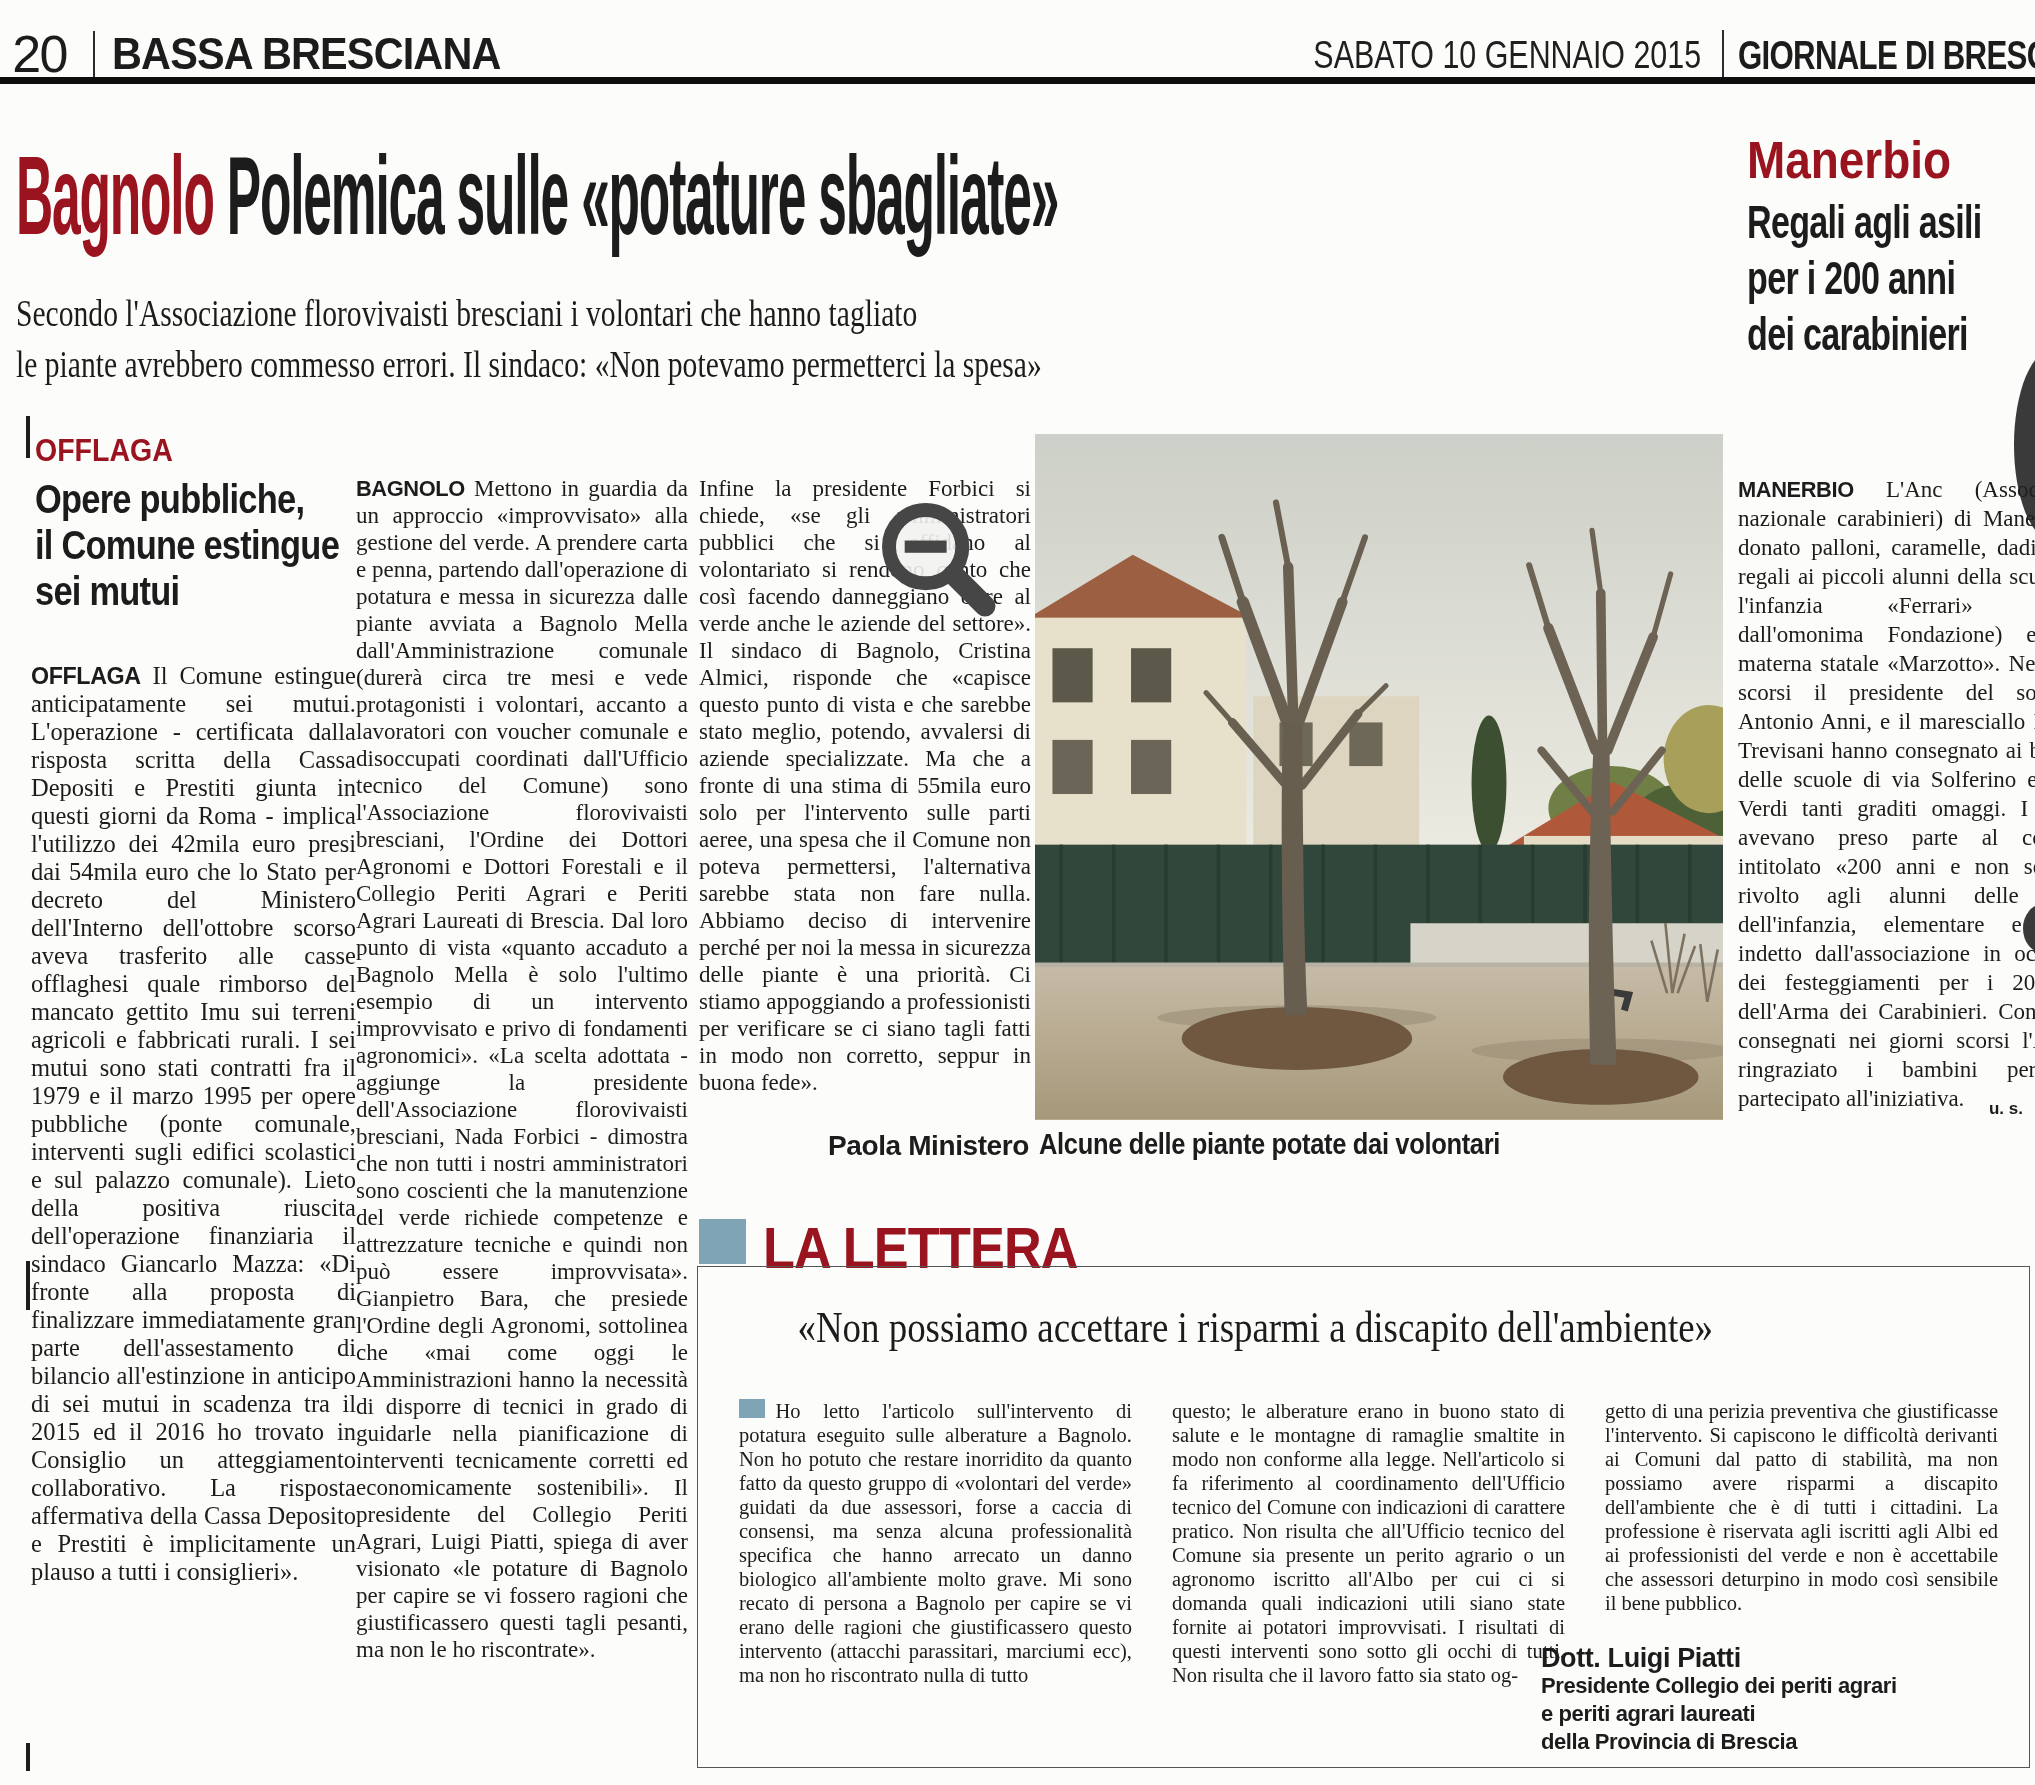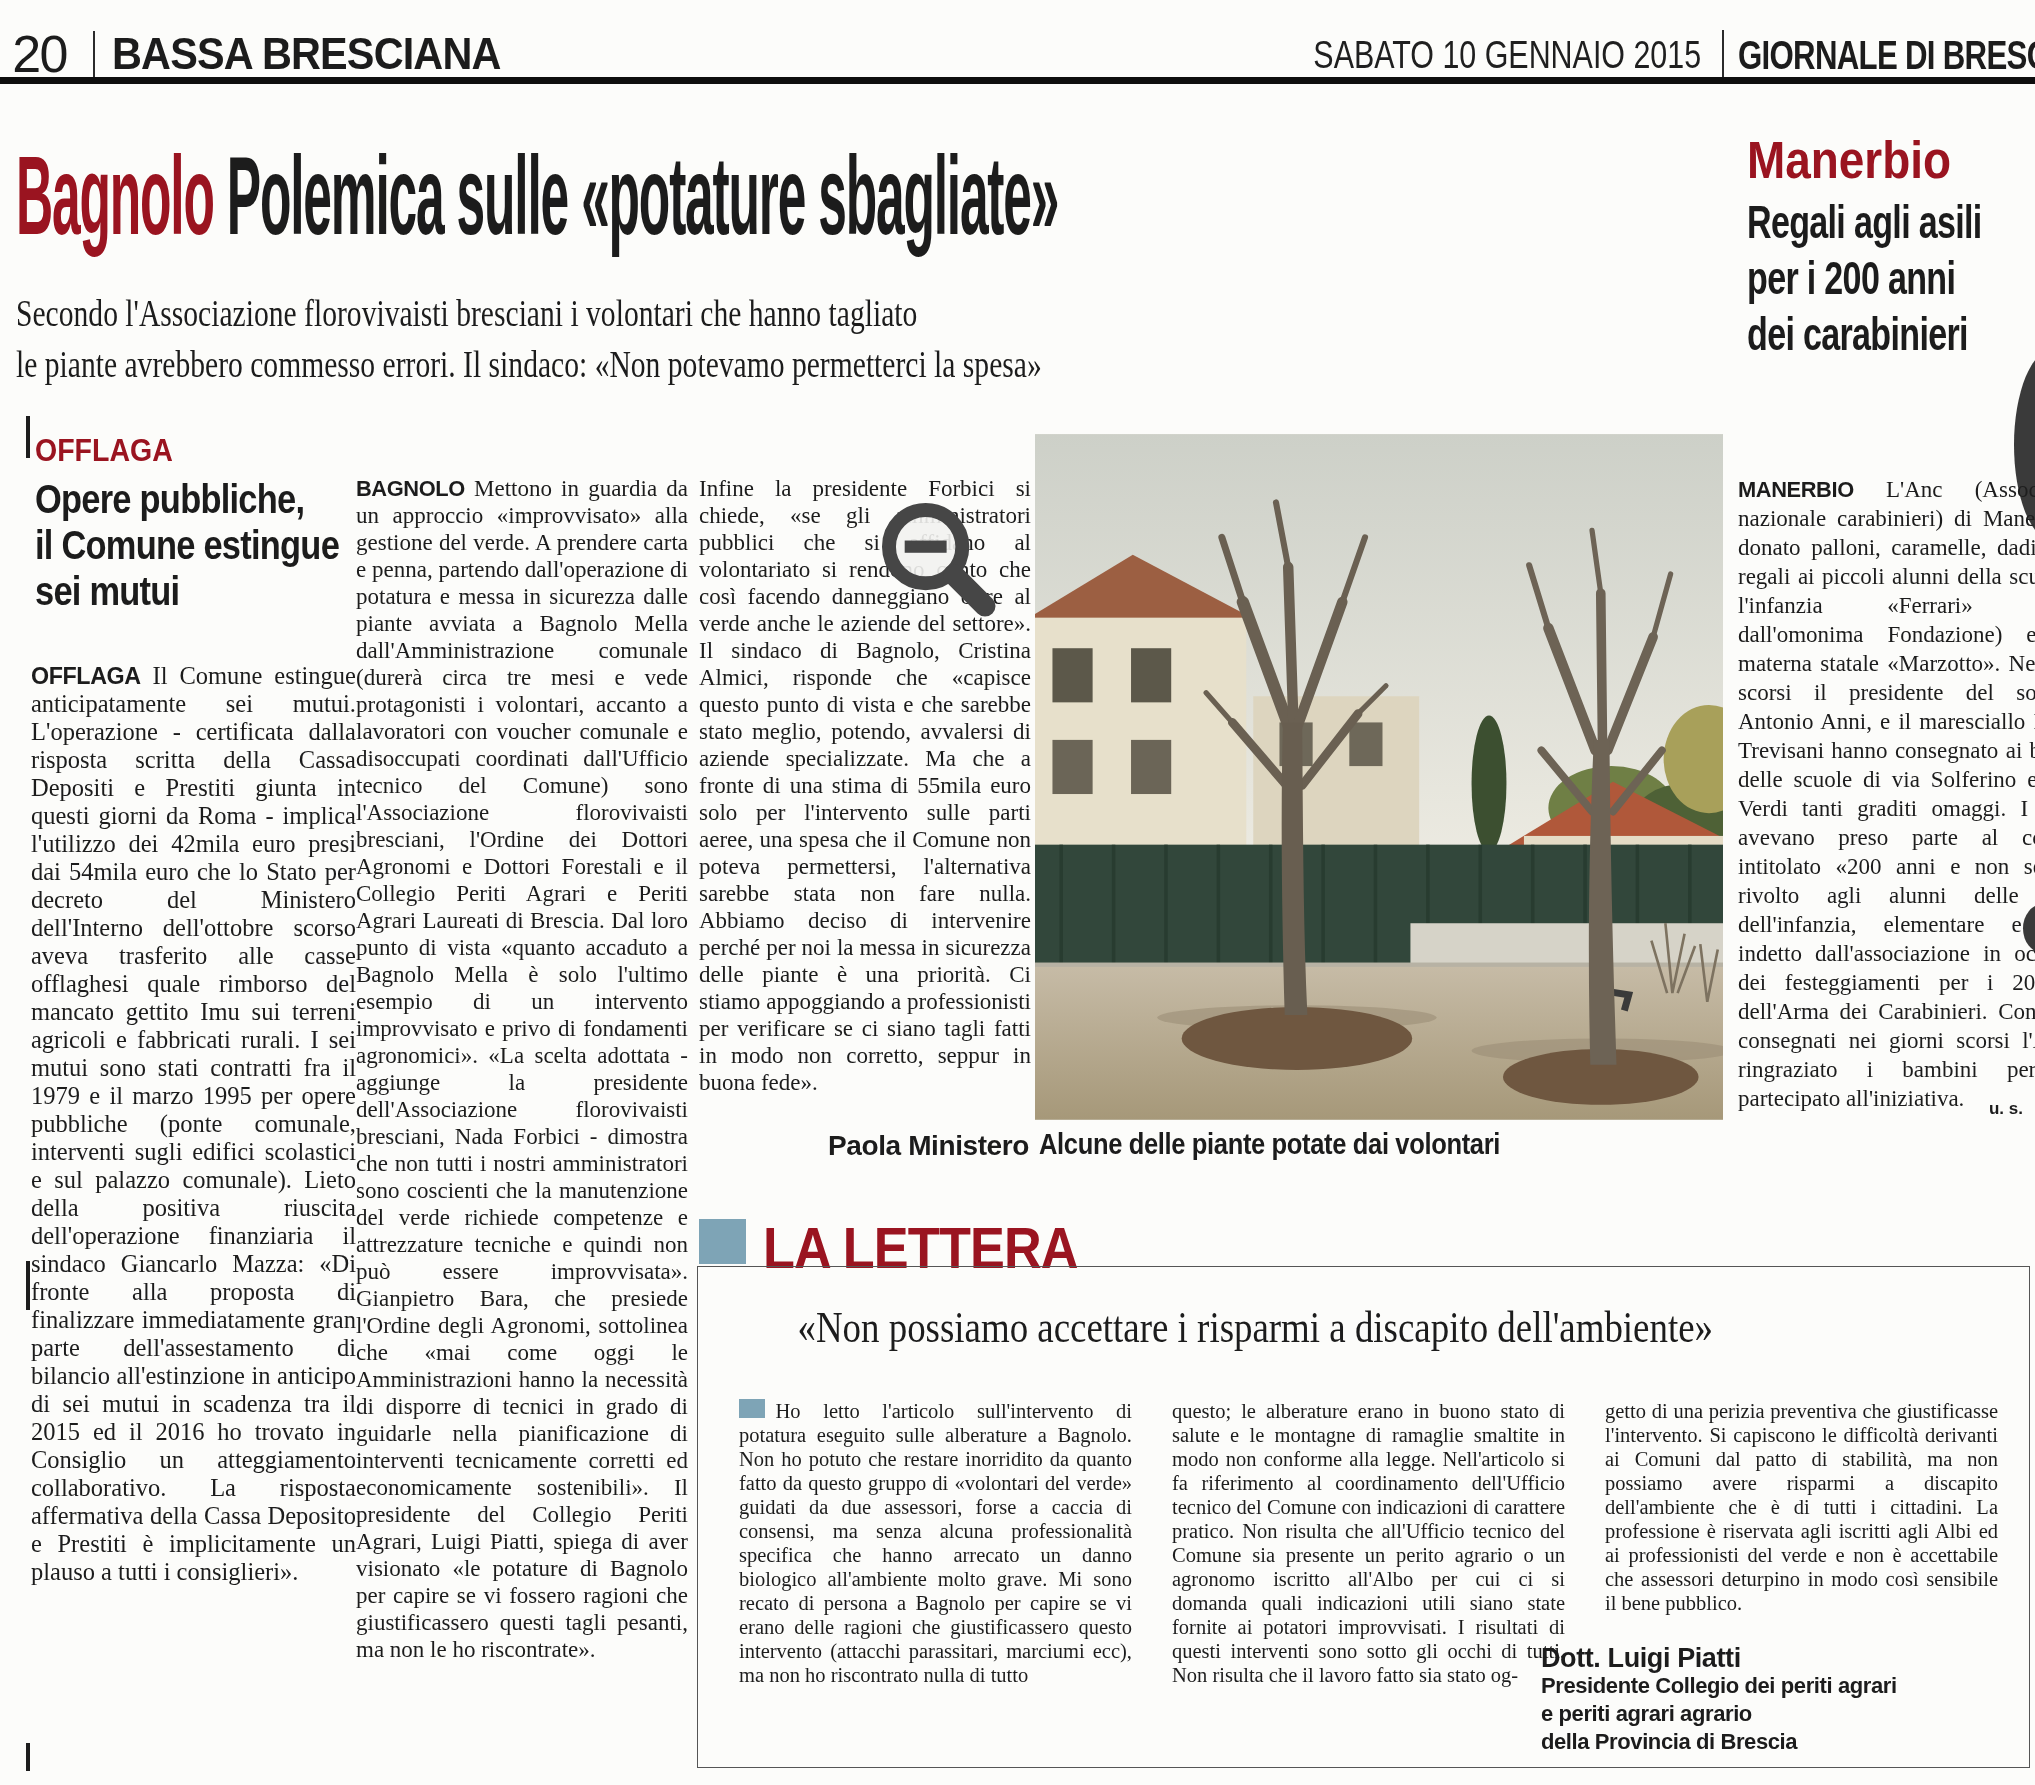--- a/index.html
+++ b/index.html
@@ -263,21 +263,21 @@
   </div>
   <div class="abs let-col let-colB">
     <span>questo; le alberature erano in buono stato di salute e le montagne di ramaglie smaltite in modo non conforme alla legge. Nell'articolo si fa riferimento al coordinamento dell'Ufficio tecnico del Comune con indicazioni di carattere pratico. Non risulta che all'Ufficio tecnico del Comune sia presente un perito agrario o un agronomo iscritto all'Albo per cui ci si domanda quali indicazioni utili siano state fornite ai potatori improvvisati. I risultati di questi interventi sono sotto gli occhi di tutti. Non risulta che il lavoro fatto sia stato og-</span>
   </div>
   <div class="abs let-col let-colC">
     <span>getto di una perizia preventiva che giustificasse l'intervento. Si capiscono le difficoltà derivanti ai Comuni dal patto di stabilità, ma non possiamo avere risparmi a discapito dell'ambiente che è di tutti i cittadini. La professione è riservata agli iscritti agli Albi ed ai professionisti del verde e non è accettabile che assessori deturpino in modo così sensibile il bene pubblico.</span>
   </div>
   <div class="abs let-sig">
     <div>Dott. Luigi Piatti</div>
     <div>Presidente Collegio dei periti agrari</div>
-    <div>e periti agrari agrario</div>
+    <div>e periti agrari laureati</div>
     <div>della Provincia di Brescia</div>
   </div>
 
   <div class="curl" style="left:2014px; top:349px; width:79px; height:192px;"></div>
   <div class="curl" style="left:2023px; top:904px; width:40px; height:49px;"></div>
 
 </div>
 
 
 </body></html>

